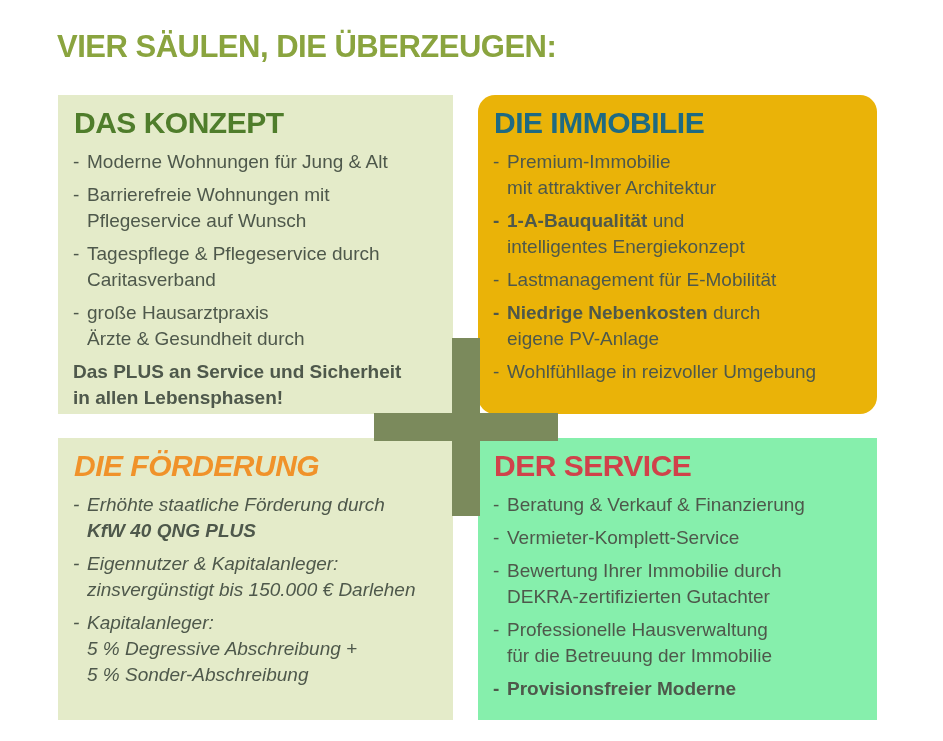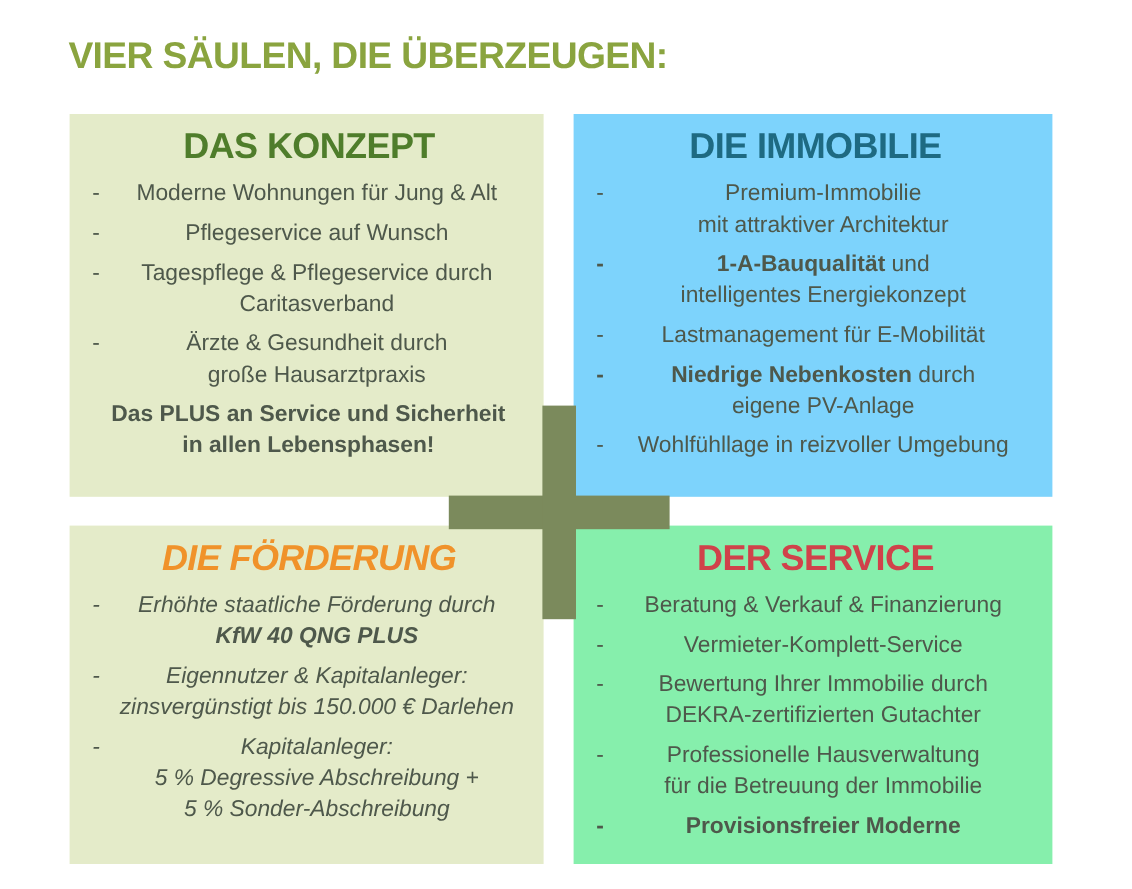--- a/index.html
+++ b/index.html
@@ -19,21 +19,20 @@
     font-weight: 700;
     letter-spacing: -0.5px;
     color: #8aa43f;
     white-space: nowrap;
   }
   .panel {
     position: absolute;
     background: #e4ebc9;
     box-sizing: border-box;
     padding: 10px 12px 0 15px;
-    text-align: center;
   }
   .panel.tl { left: 58px;  top: 80px;  width: 395px; height: 319px; }
   .panel.tr { left: 478px; top: 80px;  width: 399px; height: 319px; }
   .panel.bl { left: 58px;  top: 423px; width: 395px; height: 282px; font-style: italic; }
   .panel.br { left: 478px; top: 423px; width: 399px; height: 282px; }
   .panel-heading {
     margin: 0 0 8px 1px;
     font-size: 30px;
     font-weight: 700;
     letter-spacing: -0.5px;
@@ -88,47 +87,48 @@
     <div class="items">
         <div class="item" style="color: rgb(78, 88, 75);">
           <span class="dash">-</span>
           <div class="item-text">
             <div class="line"><span>Moderne Wohnungen für Jung &amp; Alt</span></div>
           </div>
         </div>
         <div class="item" style="color: rgb(78, 88, 75);">
           <span class="dash">-</span>
           <div class="item-text">
+            <div class="line"><span>Barrierefreie Wohnungen mit</span></div>
             <div class="line"><span>Pflegeservice auf Wunsch</span></div>
           </div>
         </div>
         <div class="item" style="color: rgb(78, 88, 75);">
           <span class="dash">-</span>
           <div class="item-text">
             <div class="line"><span>Tagespflege &amp; Pflegeservice durch</span></div>
             <div class="line"><span>Caritasverband</span></div>
           </div>
         </div>
         <div class="item" style="color: rgb(78, 88, 75);">
           <span class="dash">-</span>
           <div class="item-text">
+            <div class="line"><span>große Hausarztpraxis</span></div>
             <div class="line"><span>Ärzte &amp; Gesundheit durch</span></div>
-            <div class="line"><span>große Hausarztpraxis</span></div>
           </div>
         </div>
         <div class="item" style="color: rgb(78, 88, 75);">
           <div class="item-text">
             <div class="line"><span class="b">Das PLUS an Service und Sicherheit</span></div>
             <div class="line"><span class="b">in allen Lebensphasen!</span></div>
           </div>
         </div>
       </div>
   </section>
 
-  <section class="panel tr" style="background: #7dd3fc;">
+  <section class="panel tr" style="background: #eab308; border-radius: 17px;">
     <h2 class="panel-heading" style="color: rgb(30, 106, 130);">DIE IMMOBILIE</h2>
     <div class="items">
         <div class="item" style="color: rgb(78, 88, 75);">
           <span class="dash">-</span>
           <div class="item-text">
             <div class="line"><span>Premium-Immobilie</span></div>
             <div class="line"><span>mit attraktiver Architektur</span></div>
           </div>
         </div>
         <div class="item" style="color: rgb(78, 88, 75);">

